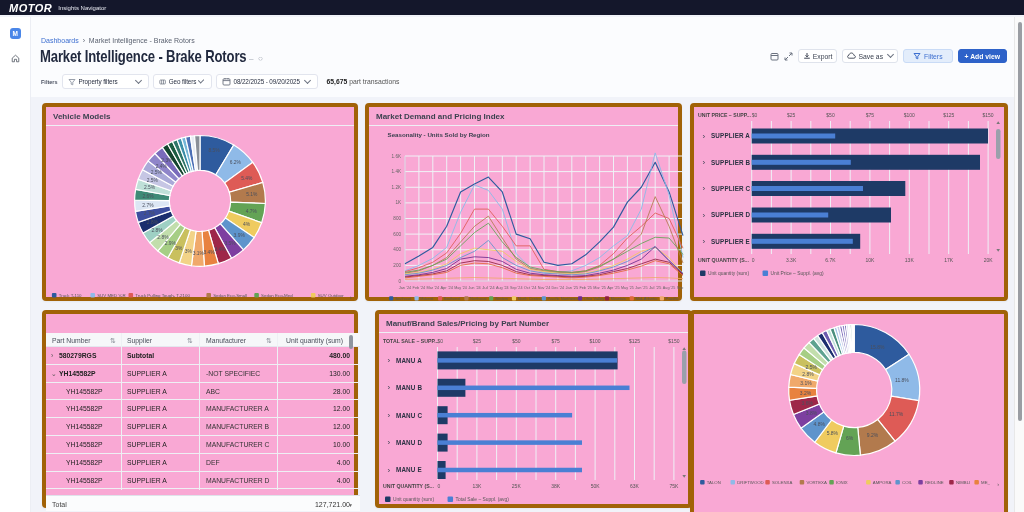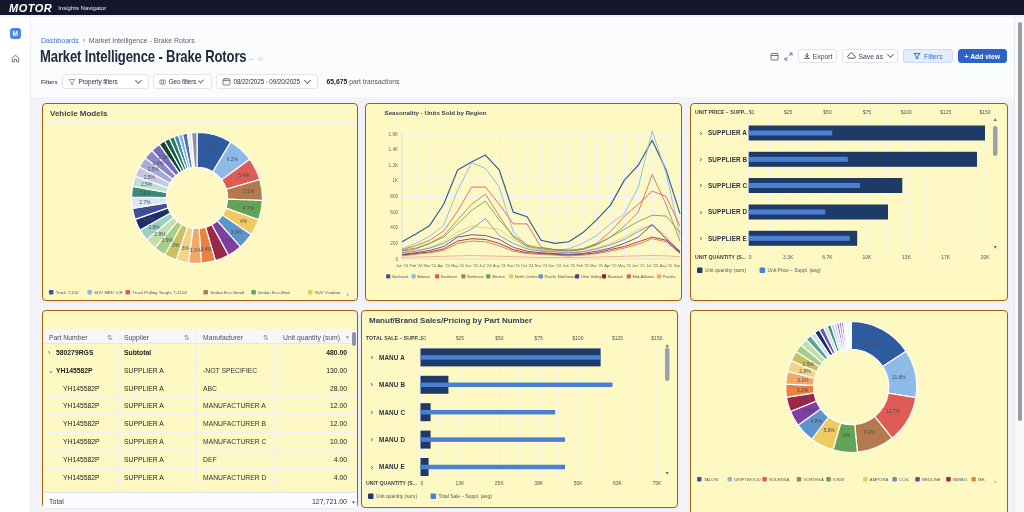--- a/index.html
+++ b/index.html
@@ -18,21 +18,21 @@
 .btn{height:14px;display:flex;align-items:center;gap:2px;background:#fff;border:1px solid #dfe3ec;border-radius:3px;padding:0 4px;color:#3a4150}
 .btn.filt{background:#E3EDFB;border-color:#c9dbf6;color:#3D6FD0}
 .btn.prim{background:#2E62C9;border-color:#2E62C9;color:#fff;font-weight:bold}
 .filters{position:absolute;left:10px;top:57px;display:flex;align-items:center;font-size:7px;color:#333}
 .flabel{font-weight:bold;font-size:5.5px;color:#4a5160;margin-right:4px}
 .fbtn{height:15px;display:flex;align-items:center;gap:3px;background:#fff;border:1px solid #e2e5ee;border-radius:3px;padding:0 5px;color:#2a3142;margin-right:4px;font-size:6.3px;letter-spacing:-0.1px;box-sizing:border-box;overflow:hidden;white-space:nowrap}
 .chev{width:5px;height:5px;border-right:1.2px solid #6b7280;border-bottom:1.2px solid #6b7280;transform:rotate(45deg);margin-top:-3px;margin-left:3px}
 .ftext{margin-left:5px;color:#555;font-size:6.8px}
 .ftext b{color:#222}
 .canvas{position:absolute;left:31px;top:97px;width:983px;height:415px;background:#f1f3f9}
-.panel{position:absolute;background:#fef9c3;border:1px solid #a16207;border-radius:4px;box-shadow:0 1px 2px rgba(23,43,77,.05)}
+.panel{position:absolute;background:#f9a8d4;border:4px solid #a16207;border-radius:4px;box-shadow:0 1px 2px rgba(23,43,77,.05)}
 .phead{height:19px;border-bottom:1px solid #eef0f5;display:flex;align-items:center;padding-left:7px;font-size:8px;color:#3c4250;font-weight:bold}
 .scrollbar{position:absolute;right:0;top:17px;width:10px;height:495px;background:#fafafa;border-left:1px solid #e8e8e8}
 .sthumb{position:absolute;left:3px;top:5px;width:4px;height:399px;background:#9a9da3;border-radius:2px}
 svg text{font-family:"Liberation Sans",sans-serif}
 </style></head>
 <body>
 <div class="topbar">
     <span class="logo">MOTOR</span>
     <span class="logosub">Insights Navigator</span>
   </div>
@@ -162,20 +162,21 @@
           <rect x="416.6" y="334.0" width="9.2" height="9.2" rx="2.0" fill="#63A355"></rect>
           <text x="430.2" y="341.59999999999997" font-size="8.8" fill="#555">Sedan Eco-Med</text>
           <rect x="529.8" y="334.0" width="9.2" height="9.2" rx="2.0" fill="#EFCB5F"></rect>
           <text x="543.4" y="341.59999999999997" font-size="8.8" fill="#555">SUV Outdoor</text>
           <text x="607.6" y="345.0" font-size="12.0" fill="#555">›</text>
         </g>
   </svg>
 </div>
 
 <div class="panel" style="left:334px;top:6px;width:317px;height:198px">
+  <div class="phead">Market Demand and Pricing Index</div>
   <svg width="315" height="177" viewBox="0 0 630 354">
     <text x="37" y="22" font-size="12.4" fill="#3c4250" font-weight="bold">Seasonality - Units Sold by Region</text>
     <line x1="99.8" y1="60.0" x2="99.8" y2="310.0" stroke="#eef1f6" stroke-width="2.0"></line>
         <line x1="127.6" y1="60.0" x2="127.6" y2="310.0" stroke="#eef1f6" stroke-width="2.0"></line>
         <line x1="155.4" y1="60.0" x2="155.4" y2="310.0" stroke="#eef1f6" stroke-width="2.0"></line>
         <line x1="183.2" y1="60.0" x2="183.2" y2="310.0" stroke="#eef1f6" stroke-width="2.0"></line>
         <line x1="211.0" y1="60.0" x2="211.0" y2="310.0" stroke="#eef1f6" stroke-width="2.0"></line>
         <line x1="238.8" y1="60.0" x2="238.8" y2="310.0" stroke="#eef1f6" stroke-width="2.0"></line>
         <line x1="266.6" y1="60.0" x2="266.6" y2="310.0" stroke="#eef1f6" stroke-width="2.0"></line>
         <line x1="294.4" y1="60.0" x2="294.4" y2="310.0" stroke="#eef1f6" stroke-width="2.0"></line>
@@ -392,21 +393,21 @@
       <div style="position:absolute;left:152.6px;top:19px;width:1px;height:157px;background:#eef0f4"></div>
       <div style="position:absolute;left:231.4px;top:19px;width:1px;height:157px;background:#eef0f4"></div>
       <div style="position:absolute;left:0;top:181px;width:314px;height:16px;border-top:1px solid #dfe3ea;background:#fbfcfd;font-size:7px;color:#444">
         <span style="position:absolute;left:6px;top:4.5px">Total</span>
         <span style="position:absolute;right:10px;top:4.5px;color:#333">127,721.00</span>
       </div>
       <div style="position:absolute;right:1px;top:21px;width:4px;height:14px;background:#8f959f;border-radius:2px"></div>
       <div style="position:absolute;right:1px;top:188px;width:5px;height:5px;color:#666;font-size:5px">▼</div>
 </div>
 
-<div class="panel" style="left:330px;top:213px;width:317px;height:198px">
+<div class="panel" style="left:344px;top:213px;width:317px;height:198px">
   <div class="phead">Manuf/Brand Sales/Pricing by Part Number</div>
   <svg width="315" height="177" viewBox="0 0 630 354">
         <line x1="117.0" y1="28.0" x2="117.0" y2="294.0" stroke="#eef1f6" stroke-width="2.0"></line>
         <line x1="156.4" y1="28.0" x2="156.4" y2="294.0" stroke="#eef1f6" stroke-width="2.0"></line>
         <line x1="195.8" y1="28.0" x2="195.8" y2="294.0" stroke="#eef1f6" stroke-width="2.0"></line>
         <line x1="235.2" y1="28.0" x2="235.2" y2="294.0" stroke="#eef1f6" stroke-width="2.0"></line>
         <line x1="274.6" y1="28.0" x2="274.6" y2="294.0" stroke="#eef1f6" stroke-width="2.0"></line>
         <line x1="314.0" y1="28.0" x2="314.0" y2="294.0" stroke="#eef1f6" stroke-width="2.0"></line>
         <line x1="353.4" y1="28.0" x2="353.4" y2="294.0" stroke="#eef1f6" stroke-width="2.0"></line>
         <line x1="392.8" y1="28.0" x2="392.8" y2="294.0" stroke="#eef1f6" stroke-width="2.0"></line>

